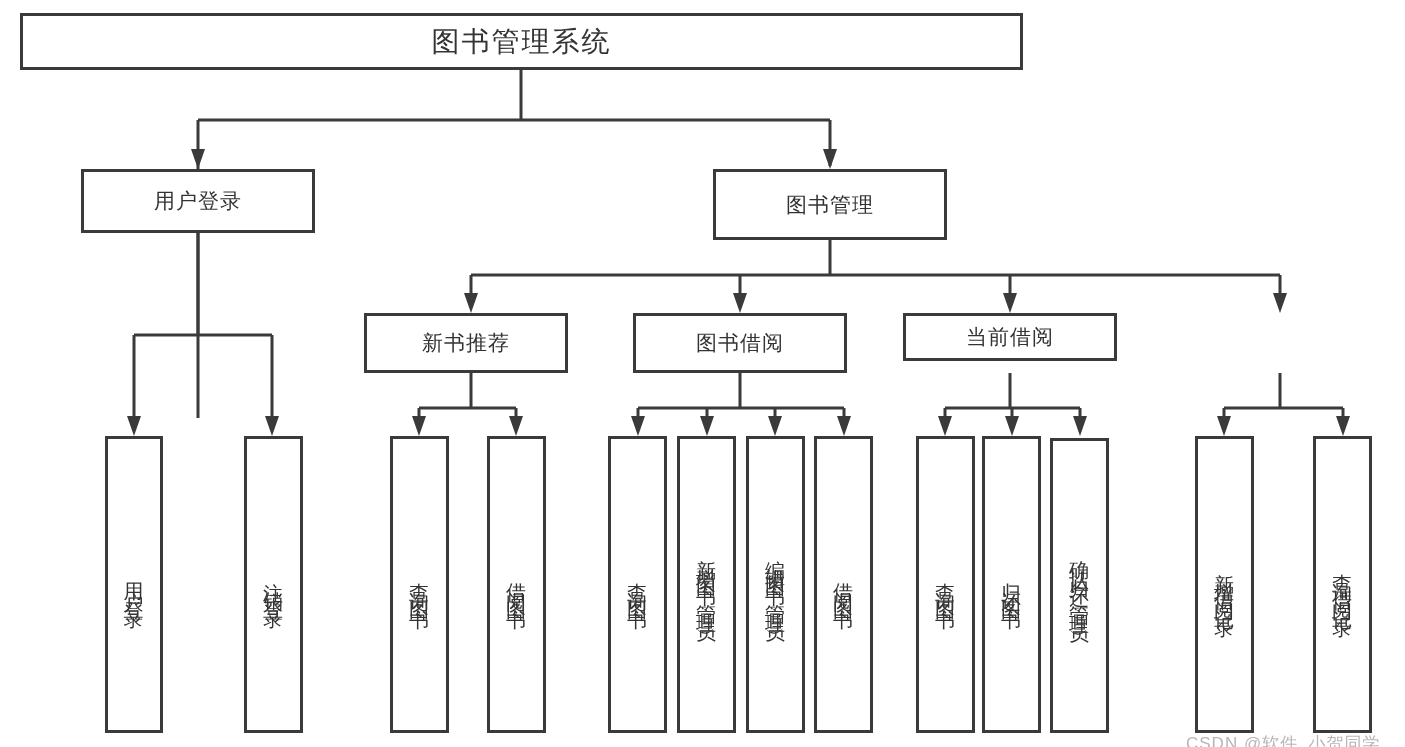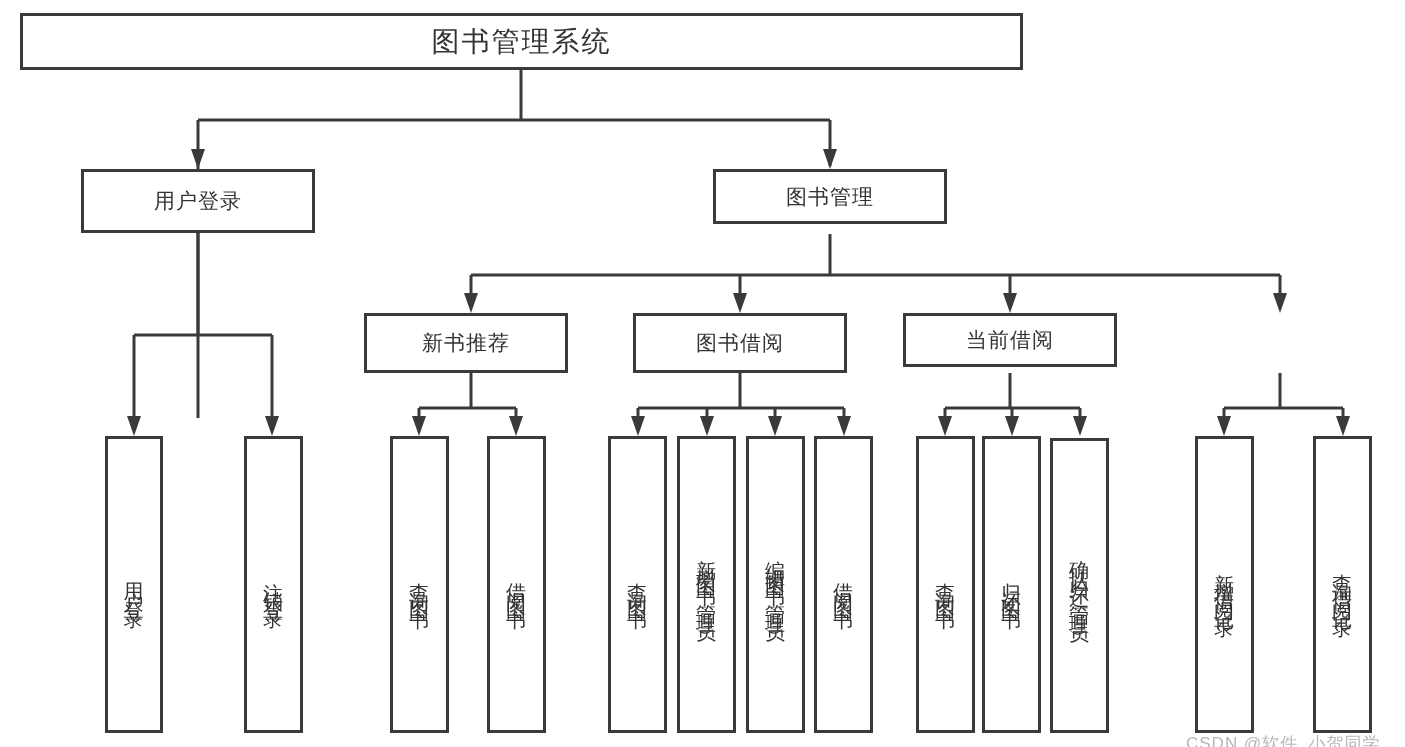--- a/index.html
+++ b/index.html
@@ -69,31 +69,31 @@
     </g>
   </svg>
 
   <div class="node" style="left:20px;top:13px;width:1003px;height:57px;">
     <span class="title-label">图书管理系统</span>
   </div>
 
   <div class="node" style="left:81px;top:169px;width:234px;height:64px;">
     <span class="h-label">用户登录</span>
   </div>
-  <div class="node" style="left:713px;top:169px;width:234px;height:55px;">
+  <div class="node" style="left:713px;top:169px;width:234px;height:71px;">
     <span class="h-label">图书管理</span>
   </div>
 
   <div class="node" style="left:364px;top:313px;width:204px;height:60px;text-align:center;">
     <span class="h-label">新书推荐</span>
   </div>
   <div class="node" style="left:633px;top:313px;width:214px;height:60px;text-align:right;">
     <span class="h-label">图书借阅</span>
   </div>
-  <div class="node" style="left:903px;top:313px;width:214px;height:54px;">
+  <div class="node" style="left:903px;top:313px;width:214px;height:48px;">
     <span class="h-label">当前借阅</span>
   </div>
 
   <div class="node" style="left:105px;top:436px;width:58px;height:297px;">
     <span class="vtext">用户登录</span>
   </div>
   <div class="node" style="left:244px;top:436px;width:59px;height:297px;">
     <span class="vtext">注销登录</span>
   </div>
 

